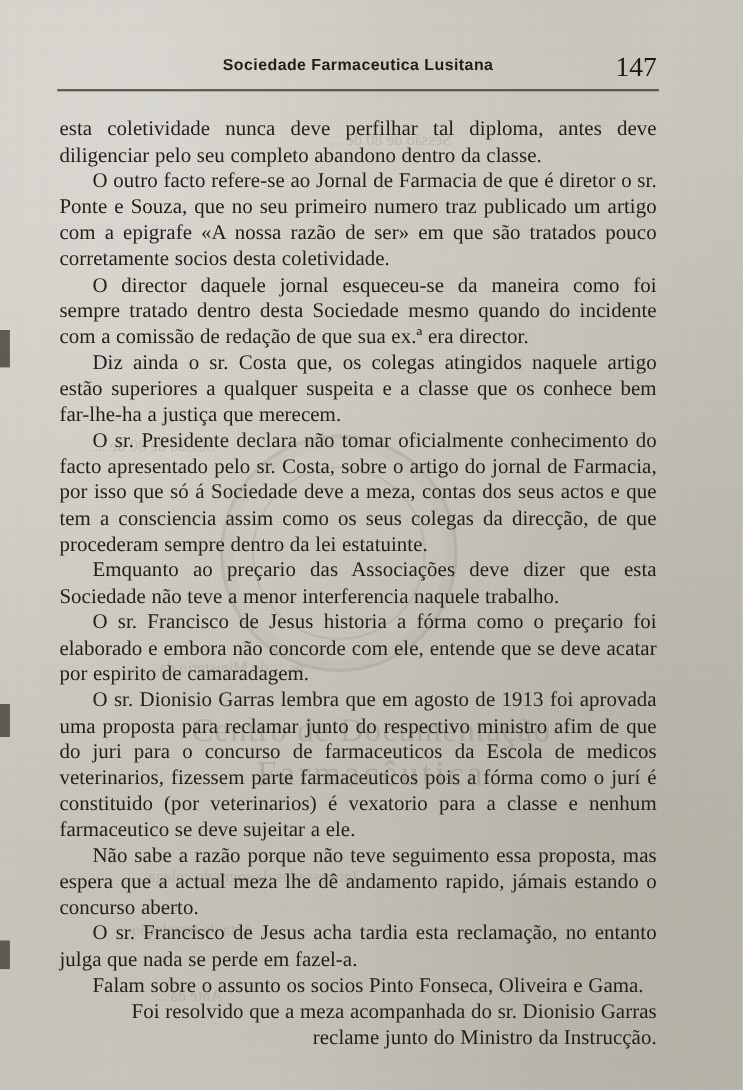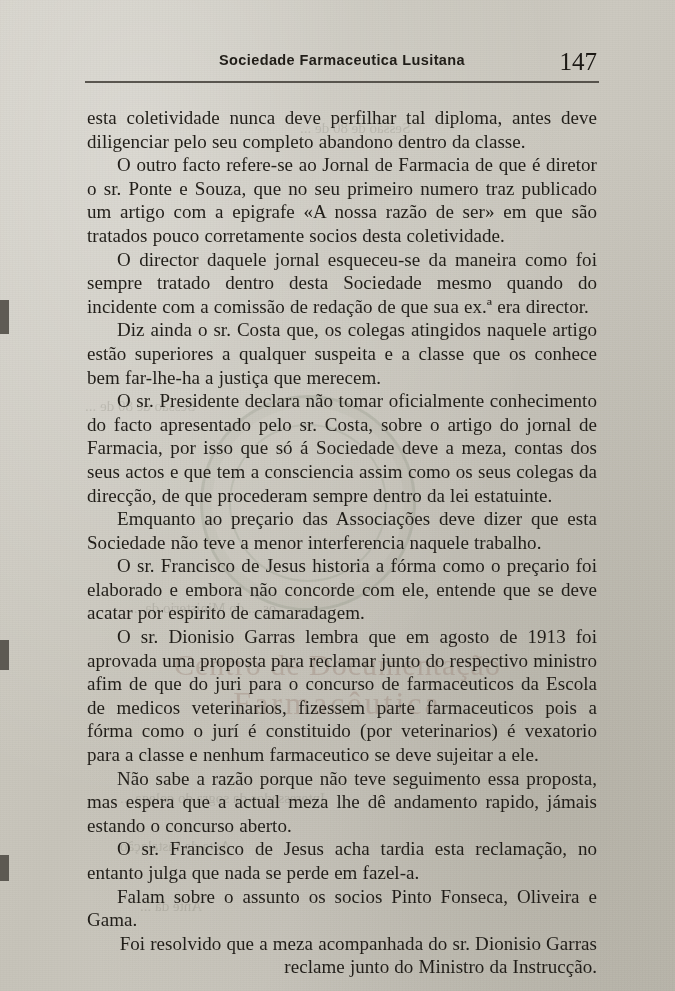--- a/index.html
+++ b/index.html
@@ -40,21 +40,21 @@
     background: #4a463f;
     opacity: 0.85;
   }
   .edge-mark.m1 { top: 300px; height: 34px; }
   .edge-mark.m2 { top: 640px; height: 30px; }
   .edge-mark.m3 { top: 855px; height: 26px; }
 
   .content {
     position: absolute;
     left: 0; top: 0; right: 0; bottom: 0;
-    padding: 48px 78px 0 87px;
+    padding: 48px 78px 0 54px;
     box-sizing: border-box;
   }
 
   header.running-head {
     position: relative;
     height: 40px;
   }
   .head-title {
     position: absolute;
     left: 50%;

